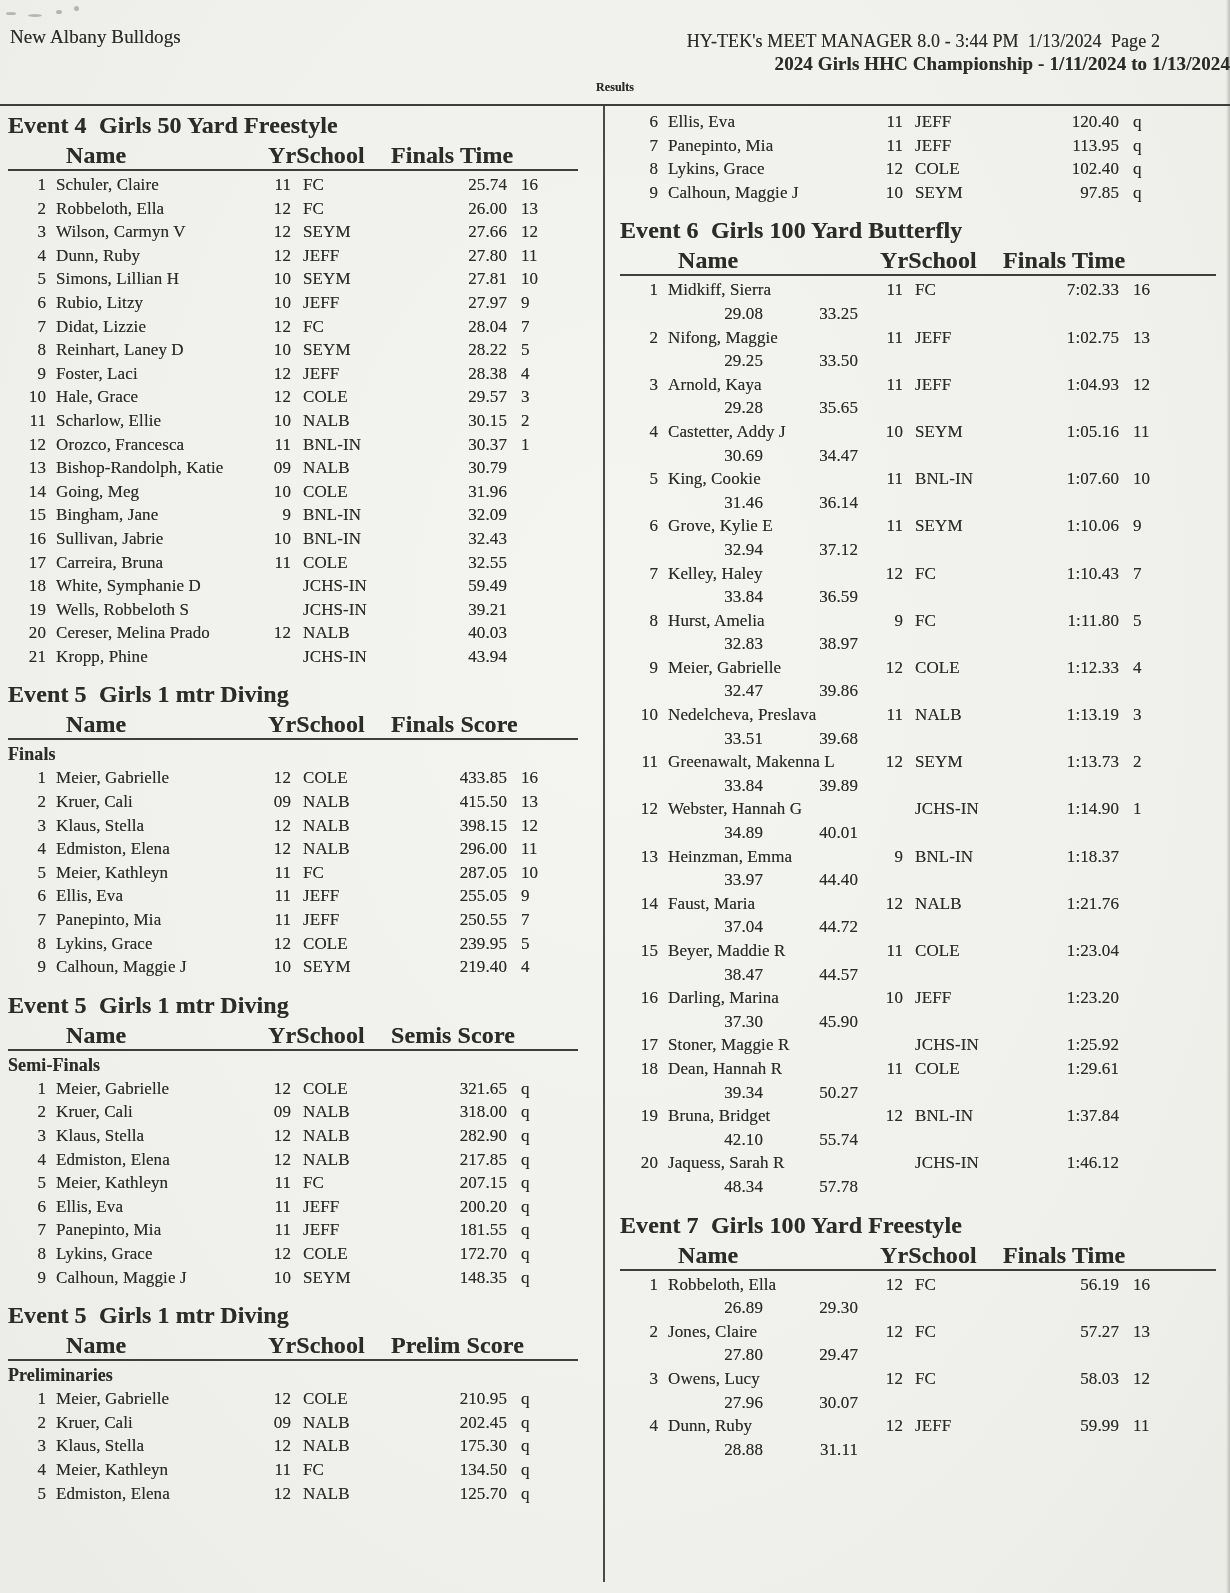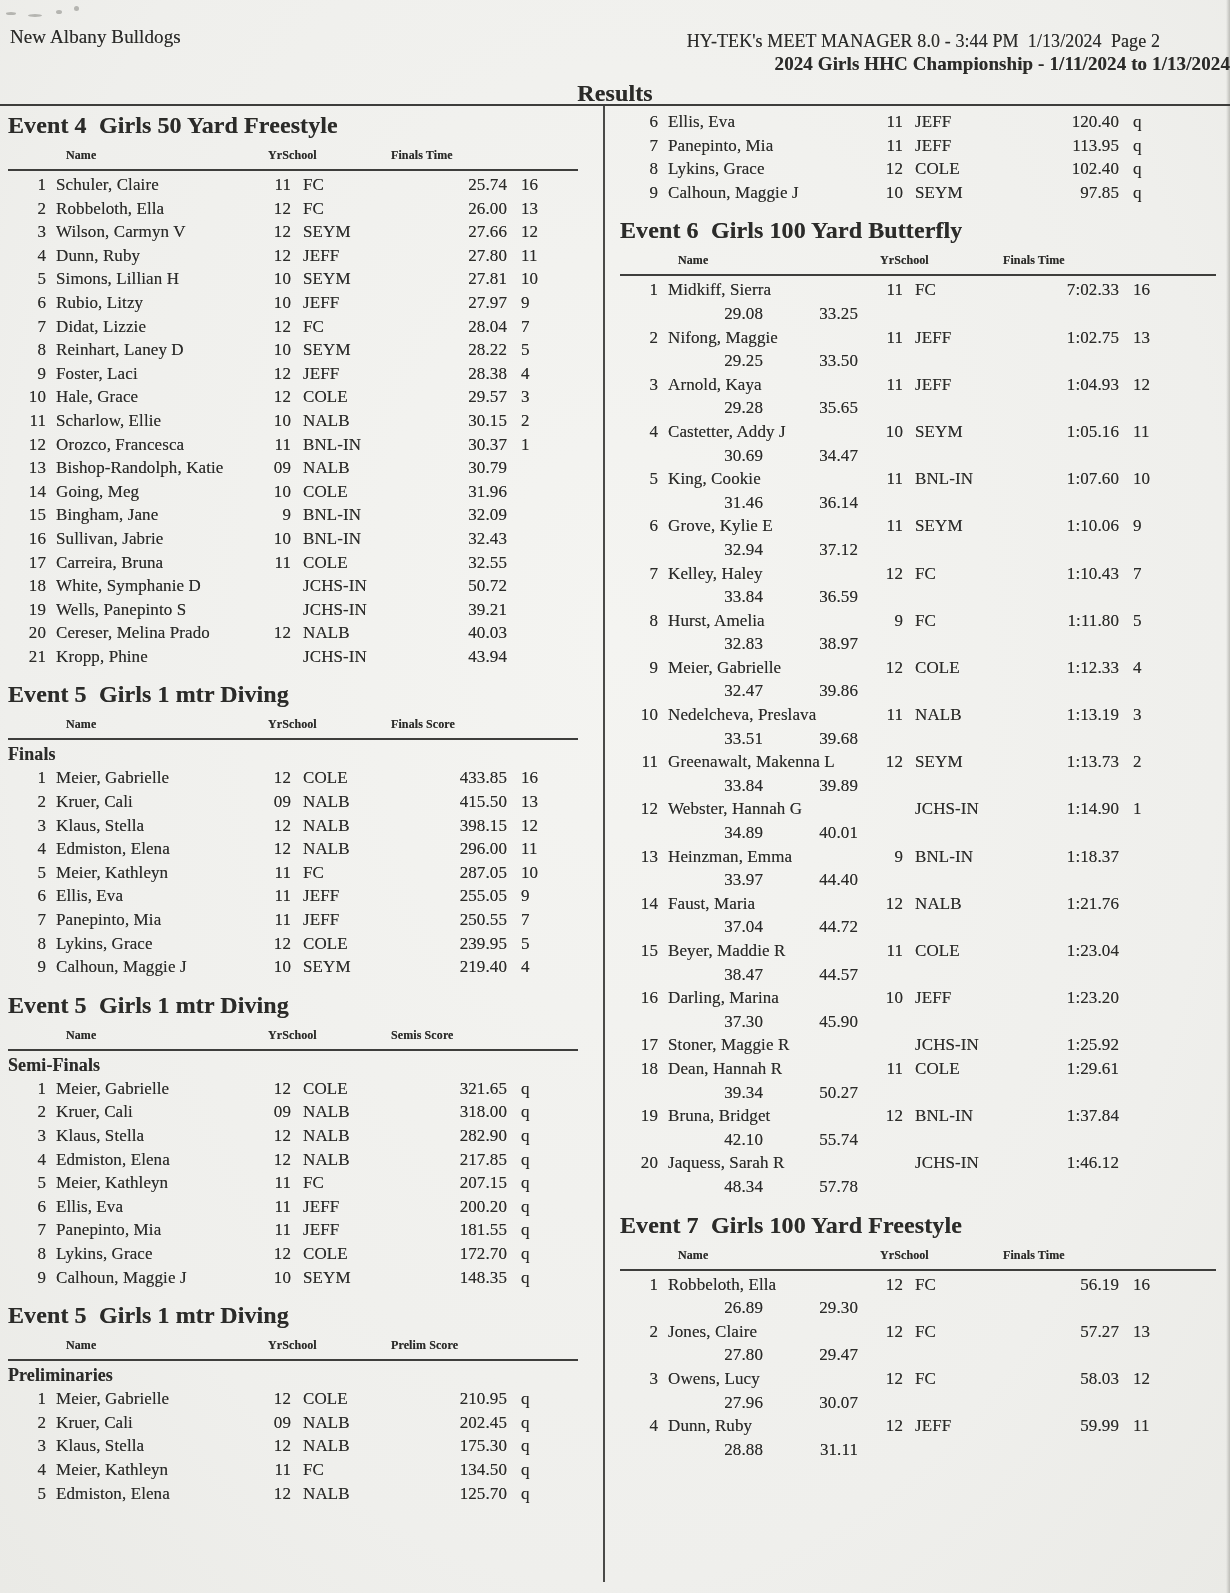--- a/index.html
+++ b/index.html
@@ -12,32 +12,32 @@
     text-shadow:0 0 .5px rgba(43,43,41,.55);
     letter-spacing:.1px;
   }
   .pre{white-space:pre-wrap;}
   .speck{position:absolute;background:#8f8f8b;border-radius:50%;opacity:.6;}
   .edge-right{position:absolute;right:0;top:0;bottom:0;width:4px;
     background:linear-gradient(to left,#bdbdb8,rgba(189,189,184,0));}
   .hdr-team{position:absolute;left:10px;top:26px;font-size:19px;}
   .hdr-right{position:absolute;right:70px;top:31px;font-size:18px;}
   .hdr-title{position:absolute;left:0;top:53px;width:100%;text-align:right;font-weight:700;font-size:19px;}
-  .hdr-results{position:absolute;left:0;top:80px;width:100%;text-align:center;font-weight:700;font-size:24px;}
+  .hdr-results{position:absolute;left:0;top:80px;width:100%;text-align:center;font-weight:700;font-size:12px;}
   .rule-top{position:absolute;left:0;top:104px;width:1230px;height:2px;background:#3d3d3b;}
   .divider{position:absolute;left:603px;top:106px;height:1476px;width:2px;background:#4a4a48;}
   .col{position:absolute;}
   .col-left{left:8px;top:108px;width:570px;}
   .col-right{left:620px;top:106px;width:596px;}
   .col > :first-child{margin-top:4px;}
   .event-heading{font-weight:700;font-size:24px;margin:13px 0 4px 0;white-space:pre-wrap;}
   .hdr-row{
     display:grid;grid-template-columns:38px 207px 38px 120px 96px auto;
     border-bottom:2px solid #3e3e3c;height:26px;line-height:24px;
-    font-weight:700;font-size:12px;margin-bottom:2px;
+    font-weight:700;font-size:24px;margin-bottom:2px;
   }
   .h-name{grid-column:2;padding-left:20px;}
   .h-yrschool{grid-column:3 / span 2;padding-left:15px;}
   .h-result{grid-column:5 / span 2;margin-left:-20px;white-space:nowrap;}
   .subsection{font-weight:700;font-size:18px;height:24px;line-height:24px;}
   .row{
     display:grid;grid-template-columns:38px 207px 38px 120px 96px auto;
     height:23.6px;line-height:23.6px;font-size:17px;
   }
   .c-place{text-align:right;}
@@ -206,26 +206,26 @@
       <span class="c-yr">11</span>
       <span class="c-school">COLE</span>
       <span class="c-result">32.55</span>
       <span class="c-pts"></span>
     </div>
     <div class="row">
       <span class="c-place">18</span>
       <span class="c-name">White, Symphanie D</span>
       <span class="c-yr"></span>
       <span class="c-school">JCHS-IN</span>
-      <span class="c-result">50.72</span>
+      <span class="c-result">59.49</span>
       <span class="c-pts"></span>
     </div>
     <div class="row">
       <span class="c-place">19</span>
-      <span class="c-name">Wells, Panepinto S</span>
+      <span class="c-name">Wells, Robbeloth S</span>
       <span class="c-yr"></span>
       <span class="c-school">JCHS-IN</span>
       <span class="c-result">39.21</span>
       <span class="c-pts"></span>
     </div>
     <div class="row">
       <span class="c-place">20</span>
       <span class="c-name">Cereser, Melina Prado</span>
       <span class="c-yr">12</span>
       <span class="c-school">NALB</span>

